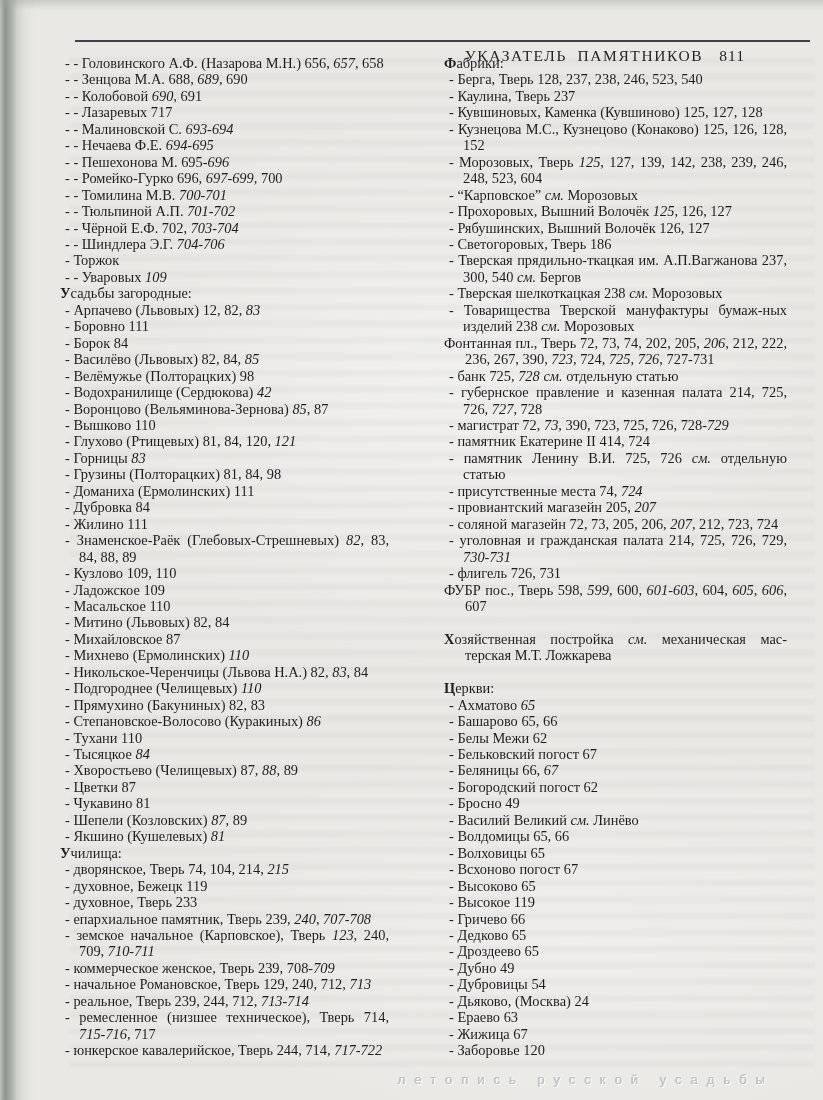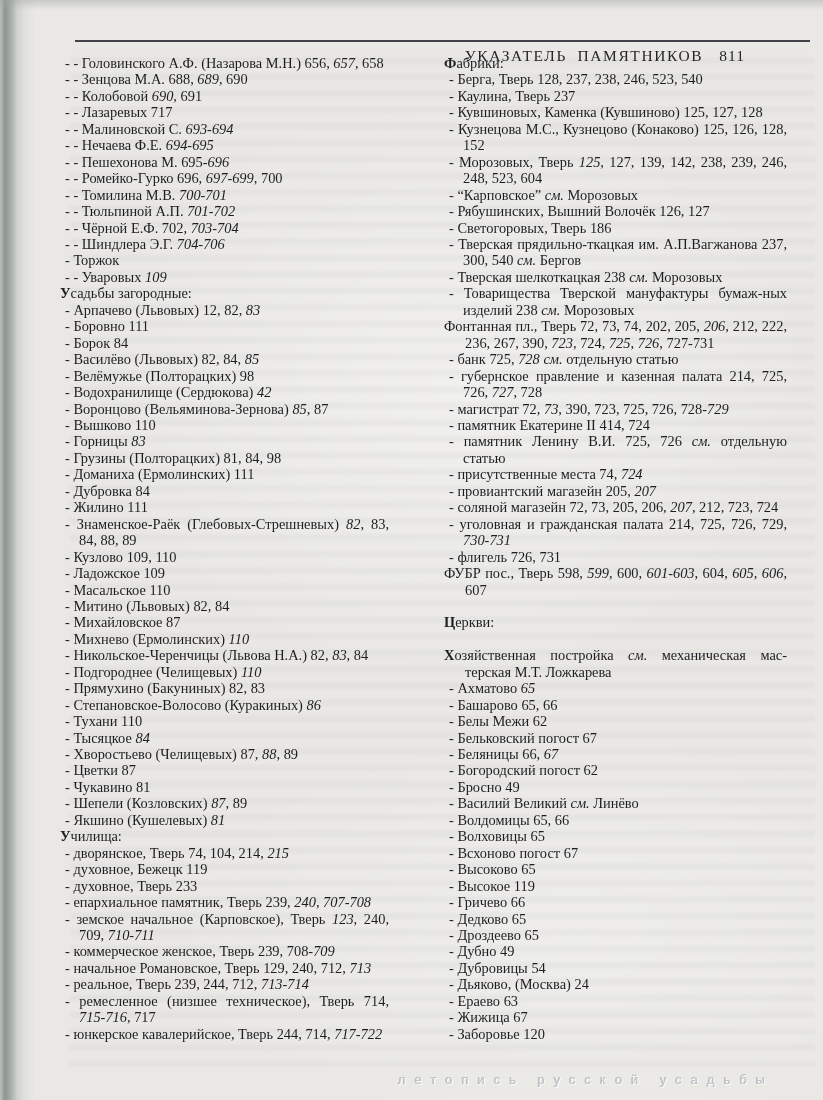--- a/index.html
+++ b/index.html
@@ -89,20 +89,21 @@
       <div class="entry e2"><span>- - Уваровых </span><span class="it">109</span></div>
       <div class="entry e0"><b>У</b><span>садьбы загородные:</span></div>
       <div class="entry e1"><span>- Арпачево (Львовых) 12, 82, </span><span class="it">83</span></div>
       <div class="entry e1"><span>- Боровно 111</span></div>
       <div class="entry e1"><span>- Борок 84</span></div>
       <div class="entry e1"><span>- Василёво (Львовых) 82, 84, </span><span class="it">85</span></div>
       <div class="entry e1"><span>- Велёмужье (Полторацких) 98</span></div>
       <div class="entry e1"><span>- Водохранилище (Сердюкова) </span><span class="it">42</span></div>
       <div class="entry e1"><span>- Воронцово (Вельяминова-Зернова) </span><span class="it">85</span><span>, 87</span></div>
       <div class="entry e1"><span>- Вышково 110</span></div>
+      <div class="entry e1"><span>- Глухово (Ртищевых) 81, 84, 120, </span><span class="it">121</span></div>
       <div class="entry e1"><span>- Горницы </span><span class="it">83</span></div>
       <div class="entry e1"><span>- Грузины (Полторацких) 81, 84, 98</span></div>
       <div class="entry e1"><span>- Доманиха (Ермолинских) 111</span></div>
       <div class="entry e1"><span>- Дубровка 84</span></div>
       <div class="entry e1"><span>- Жилино 111</span></div>
       <div class="entry e1"><span>- Знаменское-Раёк (Глебовых-Стрешневых) </span><span class="it">82</span><span>, 83, 84, 88, 89</span></div>
       <div class="entry e1"><span>- Кузлово 109, 110</span></div>
       <div class="entry e1"><span>- Ладожское 109</span></div>
       <div class="entry e1"><span>- Масальское 110</span></div>
       <div class="entry e1"><span>- Митино (Львовых) 82, 84</span></div>
@@ -132,39 +133,40 @@
       <div class="entry e1"><span>- юнкерское кавалерийское, Тверь 244, 714, </span><span class="it">717-722</span></div>
     </div>
   <div class="col col-right">
       <div class="entry e0"><b>Ф</b><span>абрики:</span></div>
       <div class="entry e1"><span>- Берга, Тверь 128, 237, 238, 246, 523, 540</span></div>
       <div class="entry e1"><span>- Каулина, Тверь 237</span></div>
       <div class="entry e1"><span>- Кувшиновых, Каменка (Кувшиново) 125, 127, 128</span></div>
       <div class="entry e1"><span>- Кузнецова М.С., Кузнецово (Конаково) 125, 126, 128, 152</span></div>
       <div class="entry e1"><span>- Морозовых, Тверь </span><span class="it">125</span><span>, 127, 139, 142, 238, 239, 246, 248, 523, 604</span></div>
       <div class="entry e1"><span>- “Карповское” </span><span class="it">см.</span><span> Морозовых</span></div>
+      <div class="entry e1"><span>- Прохоровых, Вышний Волочёк </span><span class="it">125</span><span>, 126, 127</span></div>
       <div class="entry e1"><span>- Рябушинских, Вышний Волочёк 126, 127</span></div>
       <div class="entry e1"><span>- Светогоровых, Тверь 186</span></div>
       <div class="entry e1"><span>- Тверская прядильно-ткацкая им. А.П.Вагжанова 237, 300, 540 </span><span class="it">см.</span><span> Бергов</span></div>
       <div class="entry e1"><span>- Тверская шелкоткацкая 238 </span><span class="it">см.</span><span> Морозовых</span></div>
       <div class="entry e1"><span>- Товарищества Тверской мануфактуры бумаж-ных изделий 238 </span><span class="it">см.</span><span> Морозовых</span></div>
       <div class="entry e0"><span>Фонтанная пл., Тверь 72, 73, 74, 202, 205, </span><span class="it">206</span><span>, 212, 222, 236, 267, 390, </span><span class="it">723</span><span>, 724, </span><span class="it">725</span><span>, </span><span class="it">726</span><span>, 727-731</span></div>
       <div class="entry e1"><span>- банк 725, </span><span class="it">728</span><span> </span><span class="it">см.</span><span> отдельную статью</span></div>
       <div class="entry e1"><span>- губернское правление и казенная палата 214, 725, 726, </span><span class="it">727</span><span>, 728</span></div>
       <div class="entry e1"><span>- магистрат 72, </span><span class="it">73</span><span>, 390, 723, 725, 726, 728-</span><span class="it">729</span></div>
       <div class="entry e1"><span>- памятник Екатерине II 414, 724</span></div>
       <div class="entry e1"><span>- памятник Ленину В.И. 725, 726 </span><span class="it">см.</span><span> отдельную статью</span></div>
       <div class="entry e1"><span>- присутственные места 74, </span><span class="it">724</span></div>
       <div class="entry e1"><span>- провиантский магазейн 205, </span><span class="it">207</span></div>
       <div class="entry e1"><span>- соляной магазейн 72, 73, 205, 206, </span><span class="it">207</span><span>, 212, 723, 724</span></div>
       <div class="entry e1"><span>- уголовная и гражданская палата 214, 725, 726, 729, </span><span class="it">730-731</span></div>
       <div class="entry e1"><span>- флигель 726, 731</span></div>
       <div class="entry e0"><span>ФУБР пос., Тверь 598, </span><span class="it">599</span><span>, 600, </span><span class="it">601-603</span><span>, 604, </span><span class="it">605</span><span>, </span><span class="it">606</span><span>, 607</span></div>
+      <div class="entry e0 gap"><b>Х</b><span>озяйственная постройка </span><span class="it">см.</span><span> механическая мас-терская М.Т. Ложкарева</span></div>
       <div class="entry e0 gap"><b>Ц</b><span>еркви:</span></div>
-      <div class="entry e0 gap"><b>Х</b><span>озяйственная постройка </span><span class="it">см.</span><span> механическая мас-терская М.Т. Ложкарева</span></div>
       <div class="entry e1"><span>- Ахматово </span><span class="it">65</span></div>
       <div class="entry e1"><span>- Башарово 65, 66</span></div>
       <div class="entry e1"><span>- Белы Межи 62</span></div>
       <div class="entry e1"><span>- Бельковский погост 67</span></div>
       <div class="entry e1"><span>- Беляницы 66, </span><span class="it">67</span></div>
       <div class="entry e1"><span>- Богородский погост 62</span></div>
       <div class="entry e1"><span>- Бросно 49</span></div>
       <div class="entry e1"><span>- Василий Великий </span><span class="it">см.</span><span> Линёво</span></div>
       <div class="entry e1"><span>- Волдомицы 65, 66</span></div>
       <div class="entry e1"><span>- Волховицы 65</span></div>

